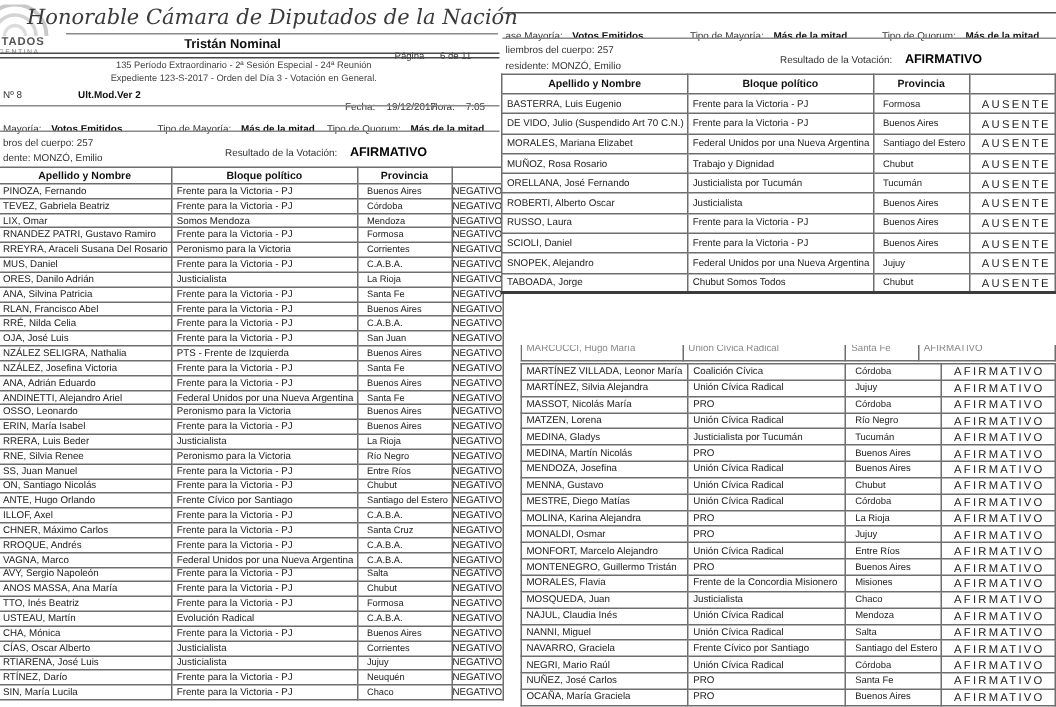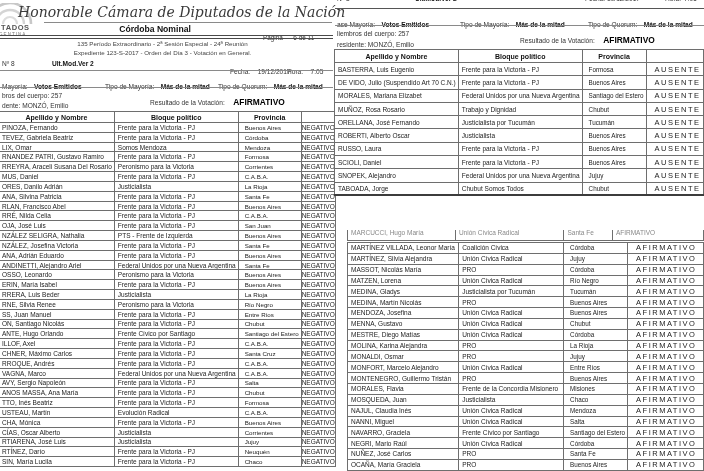--- a/index.html
+++ b/index.html
@@ -61,21 +61,21 @@
       <path d="M9,21 A14,14 0 0 1 37,21" fill="none" stroke="#d4d4d4" stroke-width="2.4"></path>
       <path d="M16,21 A7,7 0 0 1 30,21" fill="none" stroke="#dddddd" stroke-width="2.2"></path>
     </svg>
     <div class="abs" style="left:8px;top:20px;font-size:7.5px;font-weight:bold;color:#555;letter-spacing:0.6px;">UTADOS</div>
     <div class="abs" style="left:12px;top:29px;font-size:4.6px;color:#777;letter-spacing:1px;">GENTINA</div>
   </div>
 
   <div class="abs script-title" style="left:18px;top:4px;width:296px;">Honorable Cámara de Diputados de la Nación</div>
 
   <div class="hr" style="left:44px;top:22px;width:288px;"></div>
-  <div class="abs doc-title" style="left:45px;top:24px;width:220px;text-align:center;">Córdoba Nominal</div>
+  <div class="abs doc-title" style="left:45px;top:24px;width:220px;text-align:center;">Tristán Nominal</div>
   <div class="abs" style="left:263px;top:26px;">
     <span class="pgnum">Página</span>
     <span class="pgnum" style="margin-left:6px;">6 de 11</span>
   </div>
   <div class="hr2" style="left:0;top:35px;width:333px;"></div>
 
   <div class="abs session" style="left:0;top:40px;width:325px;">135 Período Extraordinario - 2ª Sesión Especial - 24ª Reunión</div>
   <div class="abs session" style="left:0;top:49px;width:325px;">Expediente 123-S-2017 - Orden del Día 3 - Votación en General.</div>
 
   <div class="abs lbl" style="left:2px;top:60px;">Nº 8</div>

